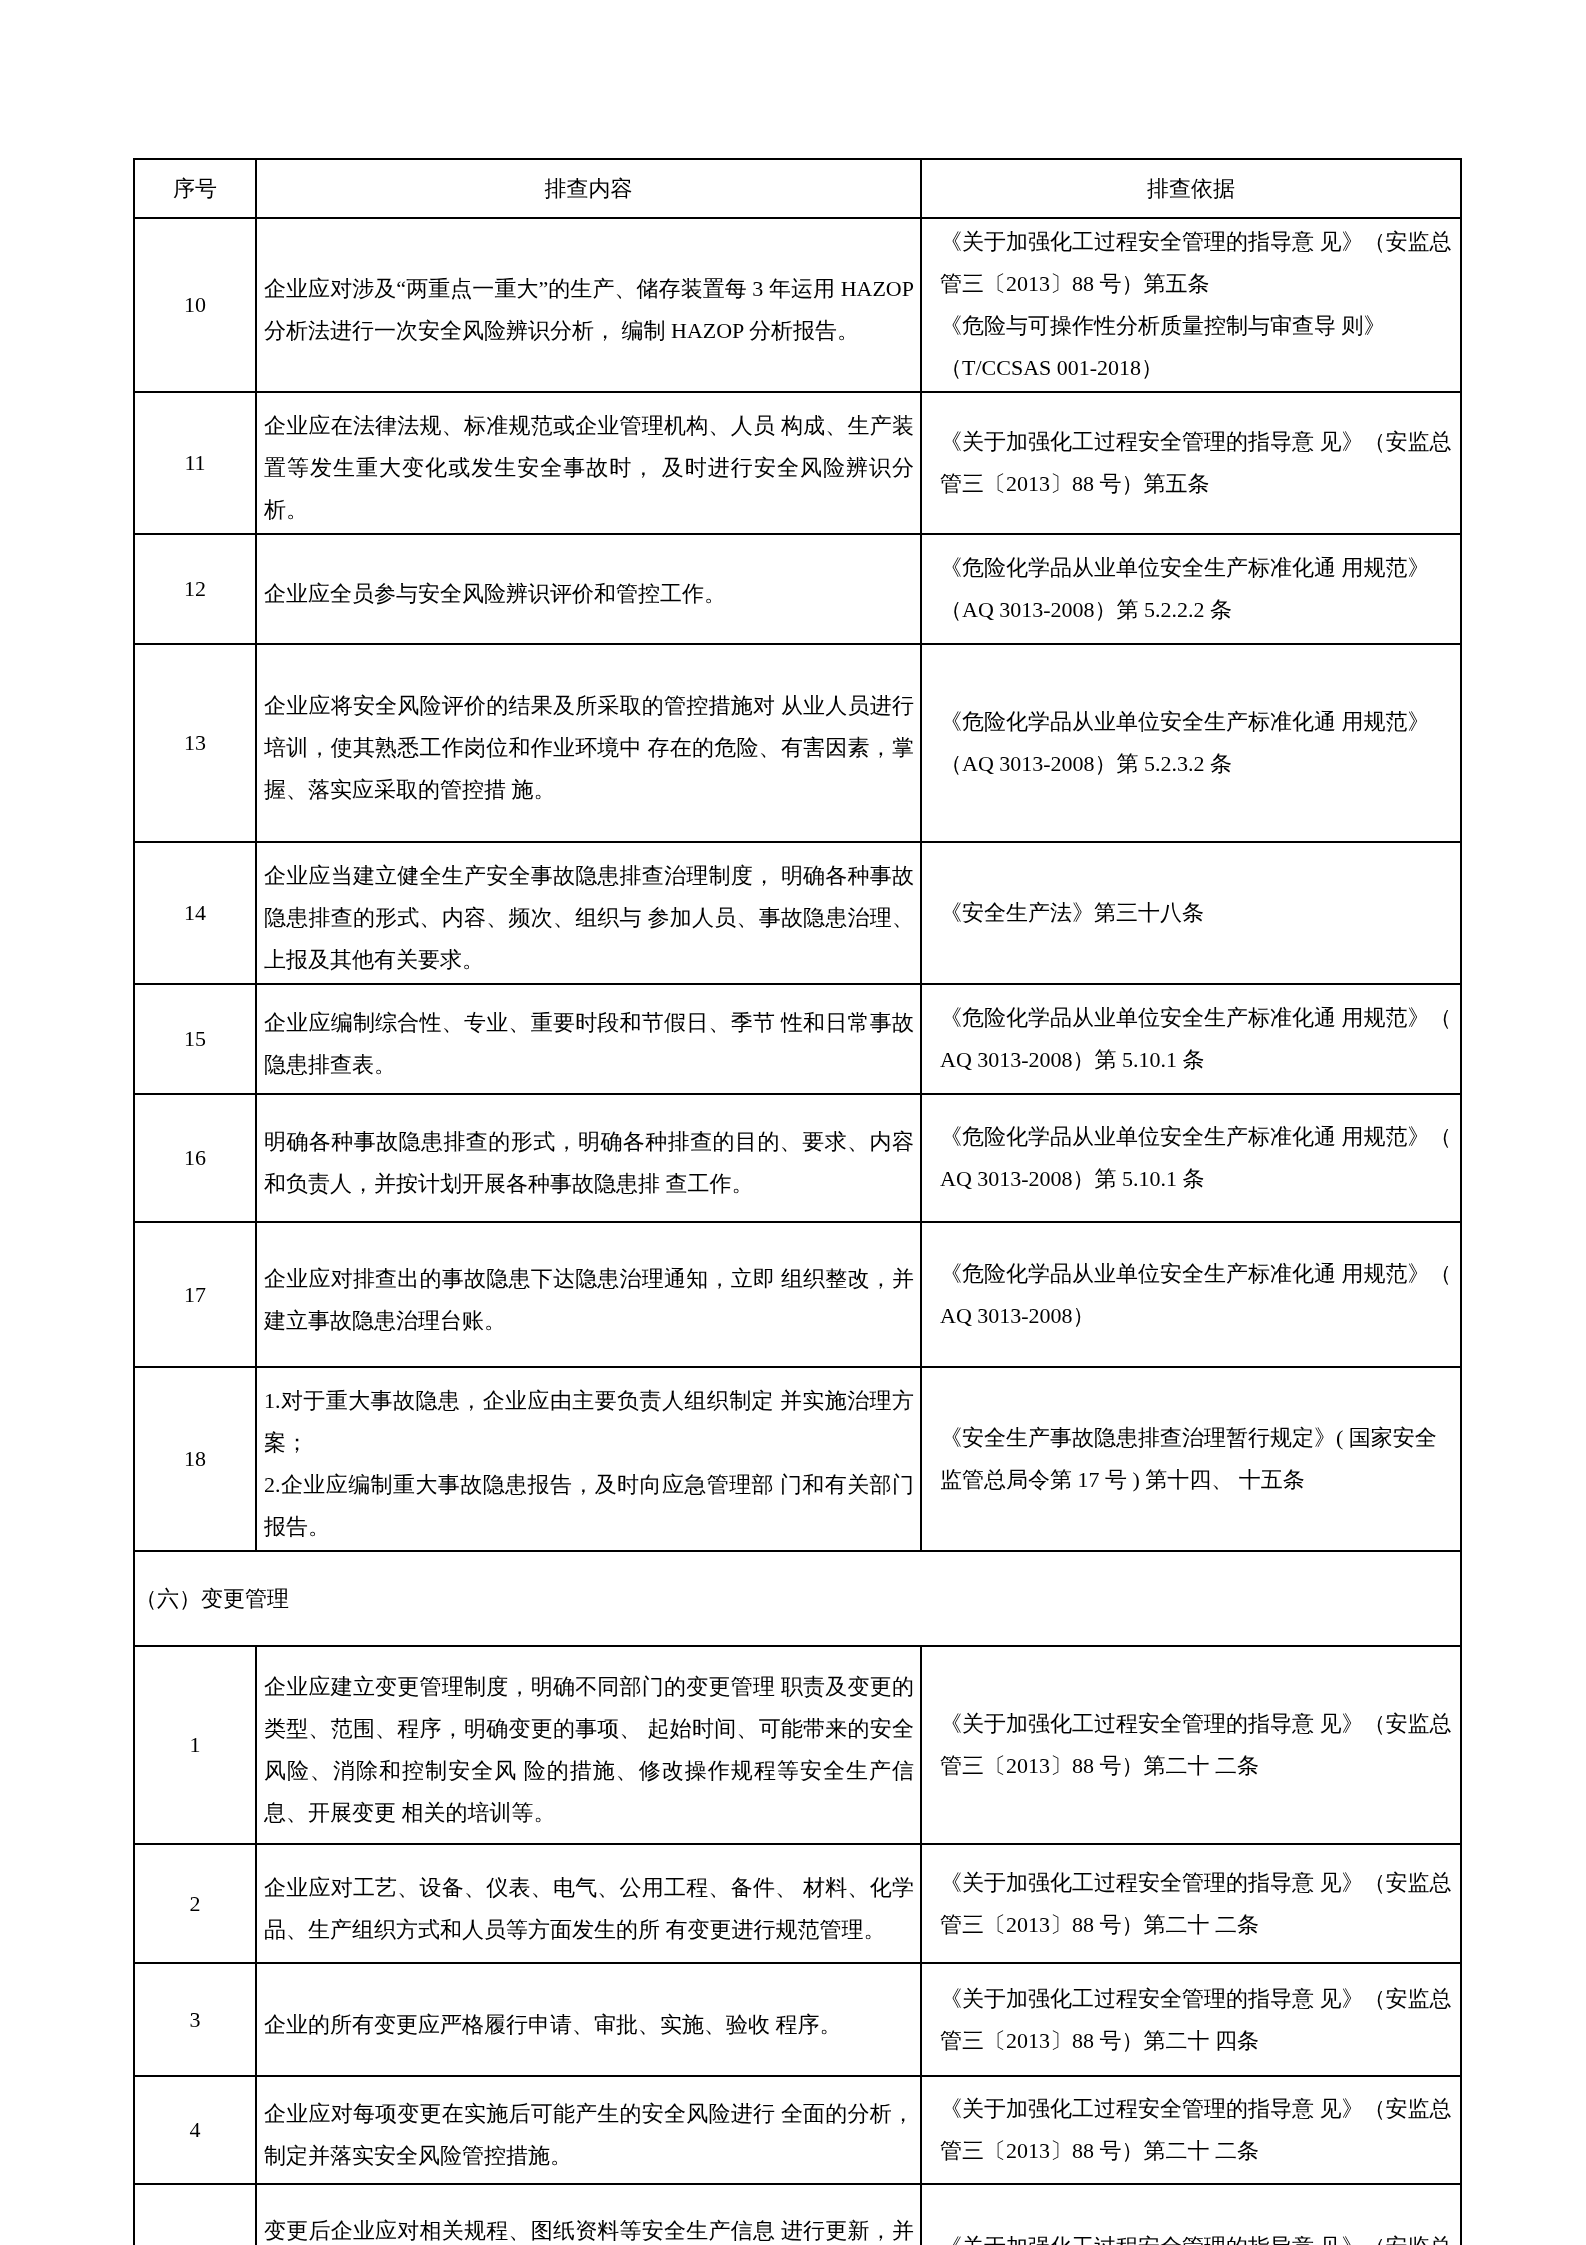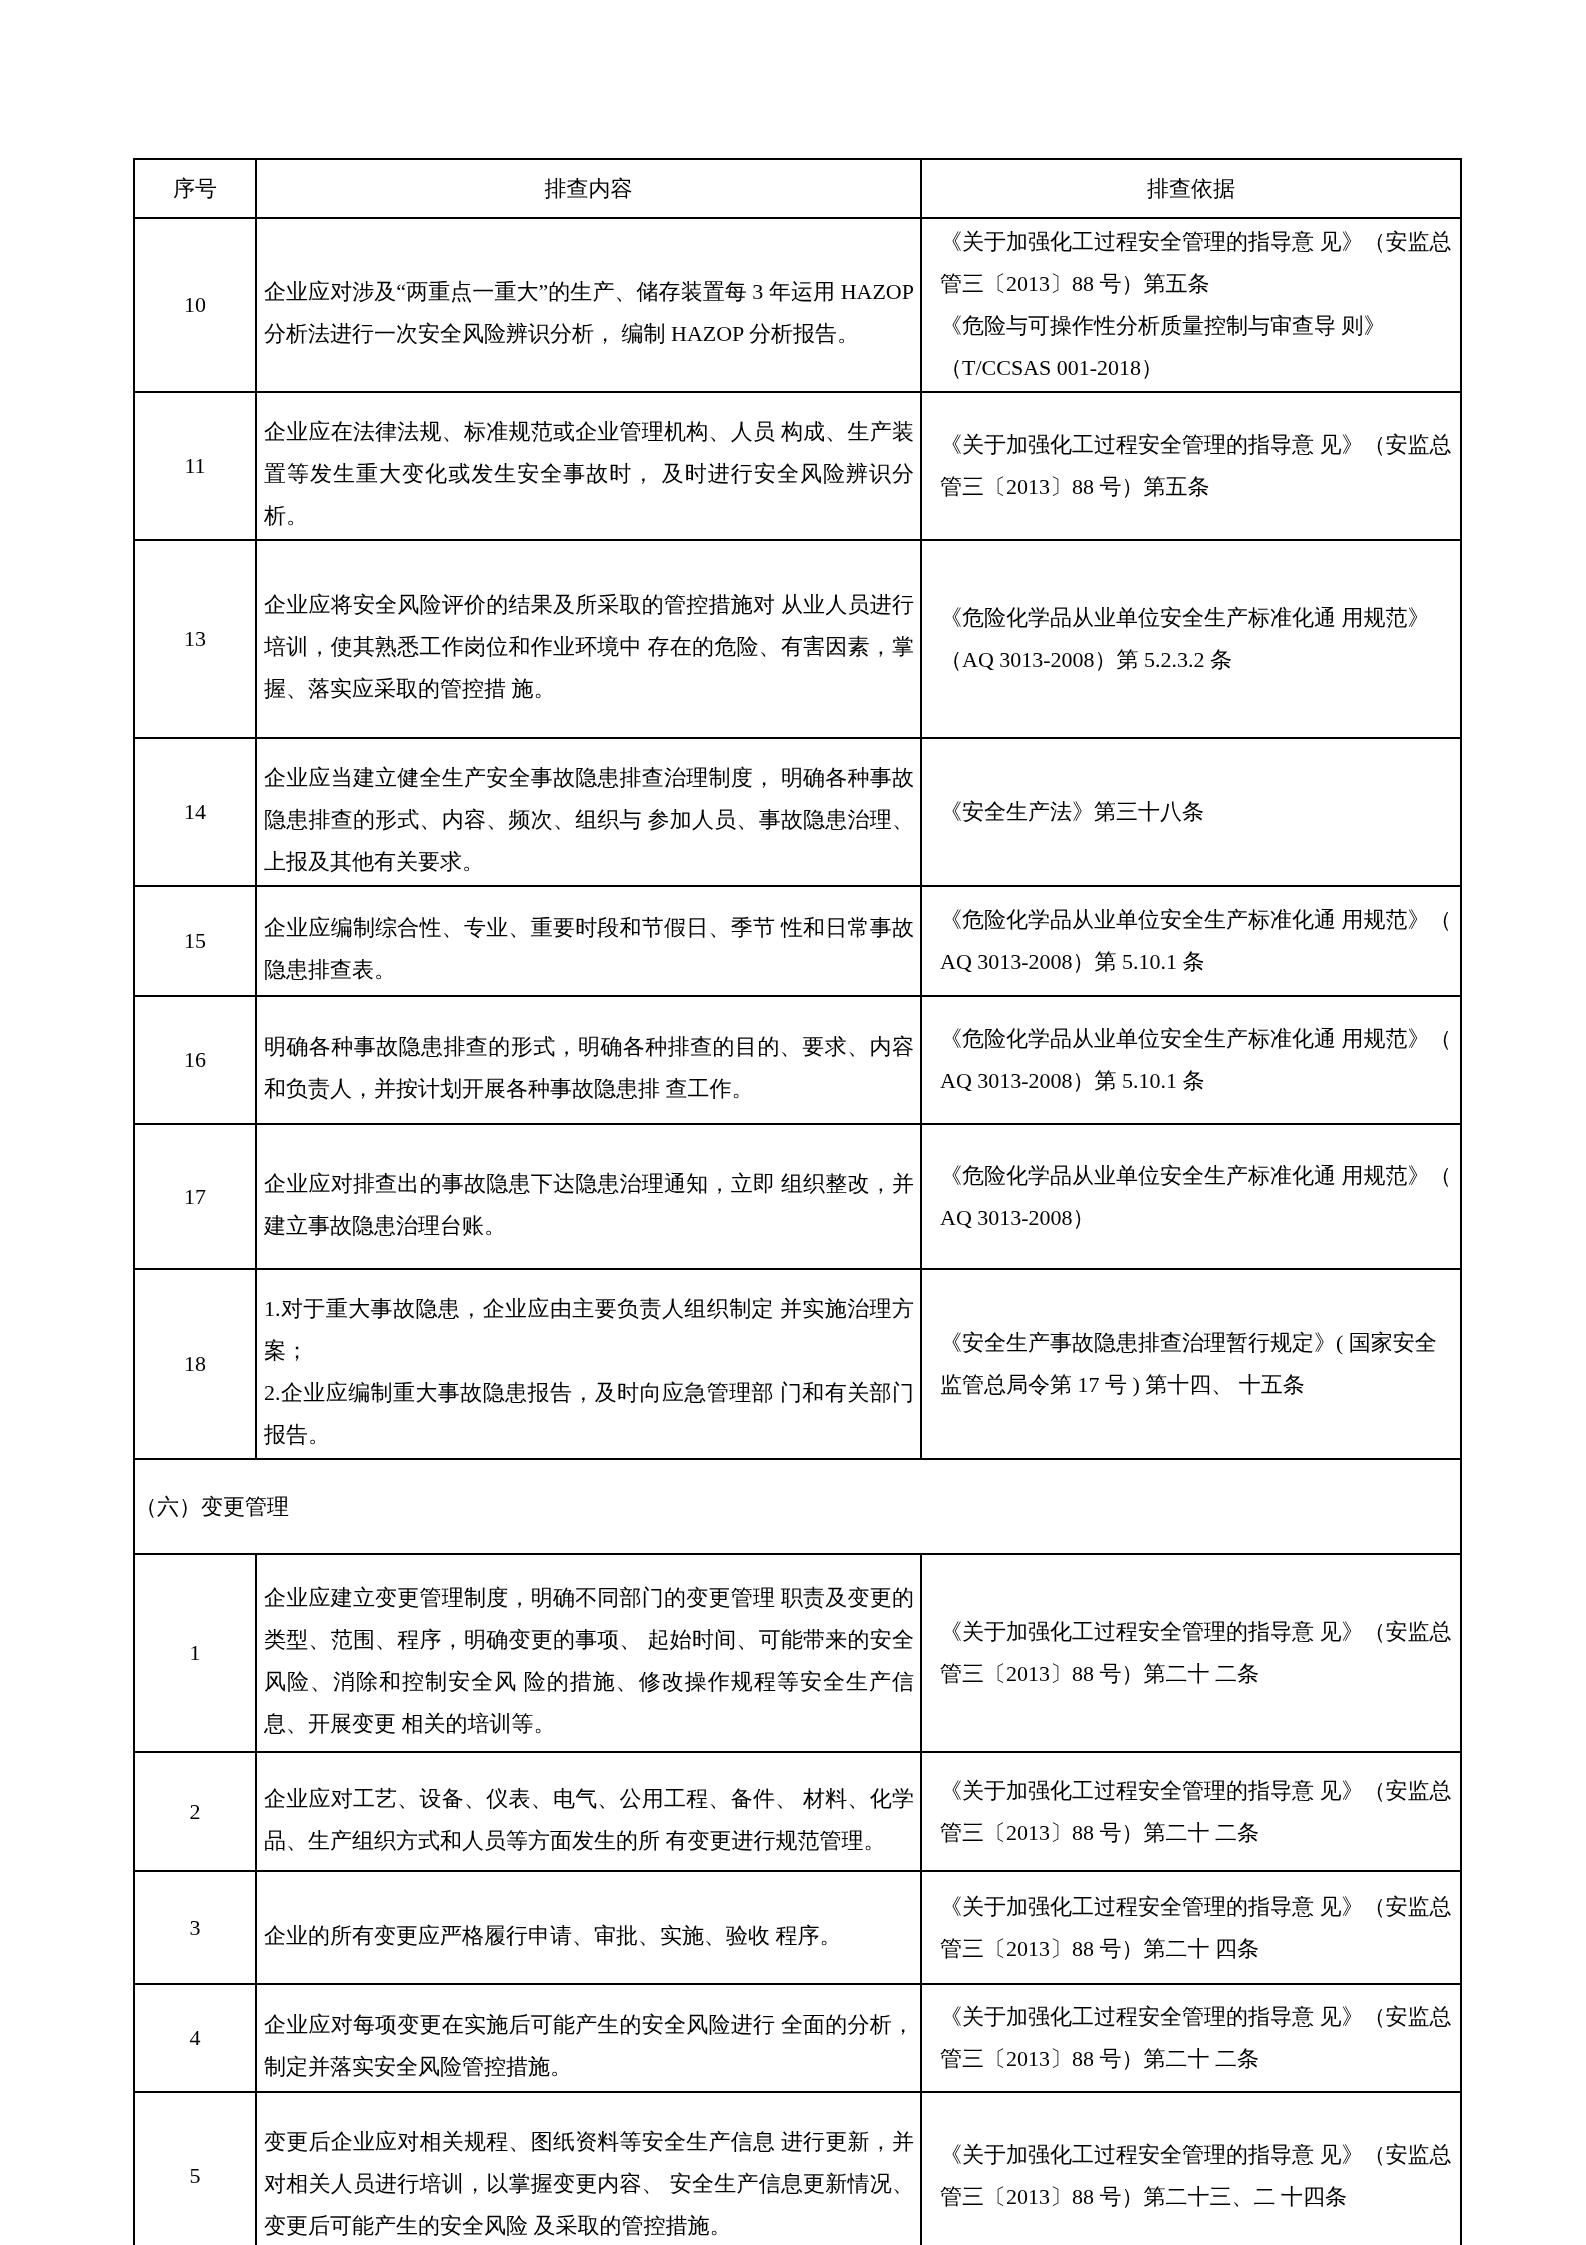--- a/index.html
+++ b/index.html
@@ -42,21 +42,21 @@
     height: 57px;
     padding: 0 4px;
   }
   td.no {
     text-align: center;
     padding: 0 4px;
     margin-top: 44px;
   }
   td.content {
     text-align: justify;
-    padding: 18px 6px 2px 7px;
+    padding: 12px 6px 2px 7px;
     margin-top: 28px;
   }
   td.basis {
     text-align: left;
     padding: 2px 4px 2px 18px;
   }
   td.section {
     text-align: left;
     padding: 0;
   }
@@ -82,20 +82,25 @@
       <tr style="height:130px">
         <td class="no">10</td>
         <td class="content">企业应对涉及“两重点一重大”的生产、储存装置每 3 年运用 HAZOP 分析法进行一次安全风险辨识分析， 编制 HAZOP 分析报告。</td>
         <td class="basis">《关于加强化工过程安全管理的指导意 见》（安监总管三〔2013〕88 号）第五条
 《危险与可操作性分析质量控制与审查导 则》（T/CCSAS 001-2018）</td>
       </tr>
       <tr style="height:92px">
         <td class="no">11</td>
         <td class="content">企业应在法律法规、标准规范或企业管理机构、人员 构成、生产装置等发生重大变化或发生安全事故时， 及时进行安全风险辨识分析。</td>
         <td class="basis">《关于加强化工过程安全管理的指导意 见》（安监总管三〔2013〕88 号）第五条</td>
+      </tr>
+      <tr style="height:110px">
+        <td class="no">12</td>
+        <td class="content">企业应全员参与安全风险辨识评价和管控工作。</td>
+        <td class="basis">《危险化学品从业单位安全生产标准化通 用规范》（AQ 3013-2008）第 5.2.2.2 条</td>
       </tr>
       <tr style="height:198px">
         <td class="no">13</td>
         <td class="content">企业应将安全风险评价的结果及所采取的管控措施对 从业人员进行培训，使其熟悉工作岗位和作业环境中 存在的危险、有害因素，掌握、落实应采取的管控措 施。</td>
         <td class="basis">《危险化学品从业单位安全生产标准化通 用规范》（AQ 3013-2008）第 5.2.3.2 条</td>
       </tr>
       <tr style="height:130px">
         <td class="no">14</td>
         <td class="content">企业应当建立健全生产安全事故隐患排查治理制度， 明确各种事故隐患排查的形式、内容、频次、组织与 参加人员、事故隐患治理、上报及其他有关要求。</td>
         <td class="basis">《安全生产法》第三十八条</td>

